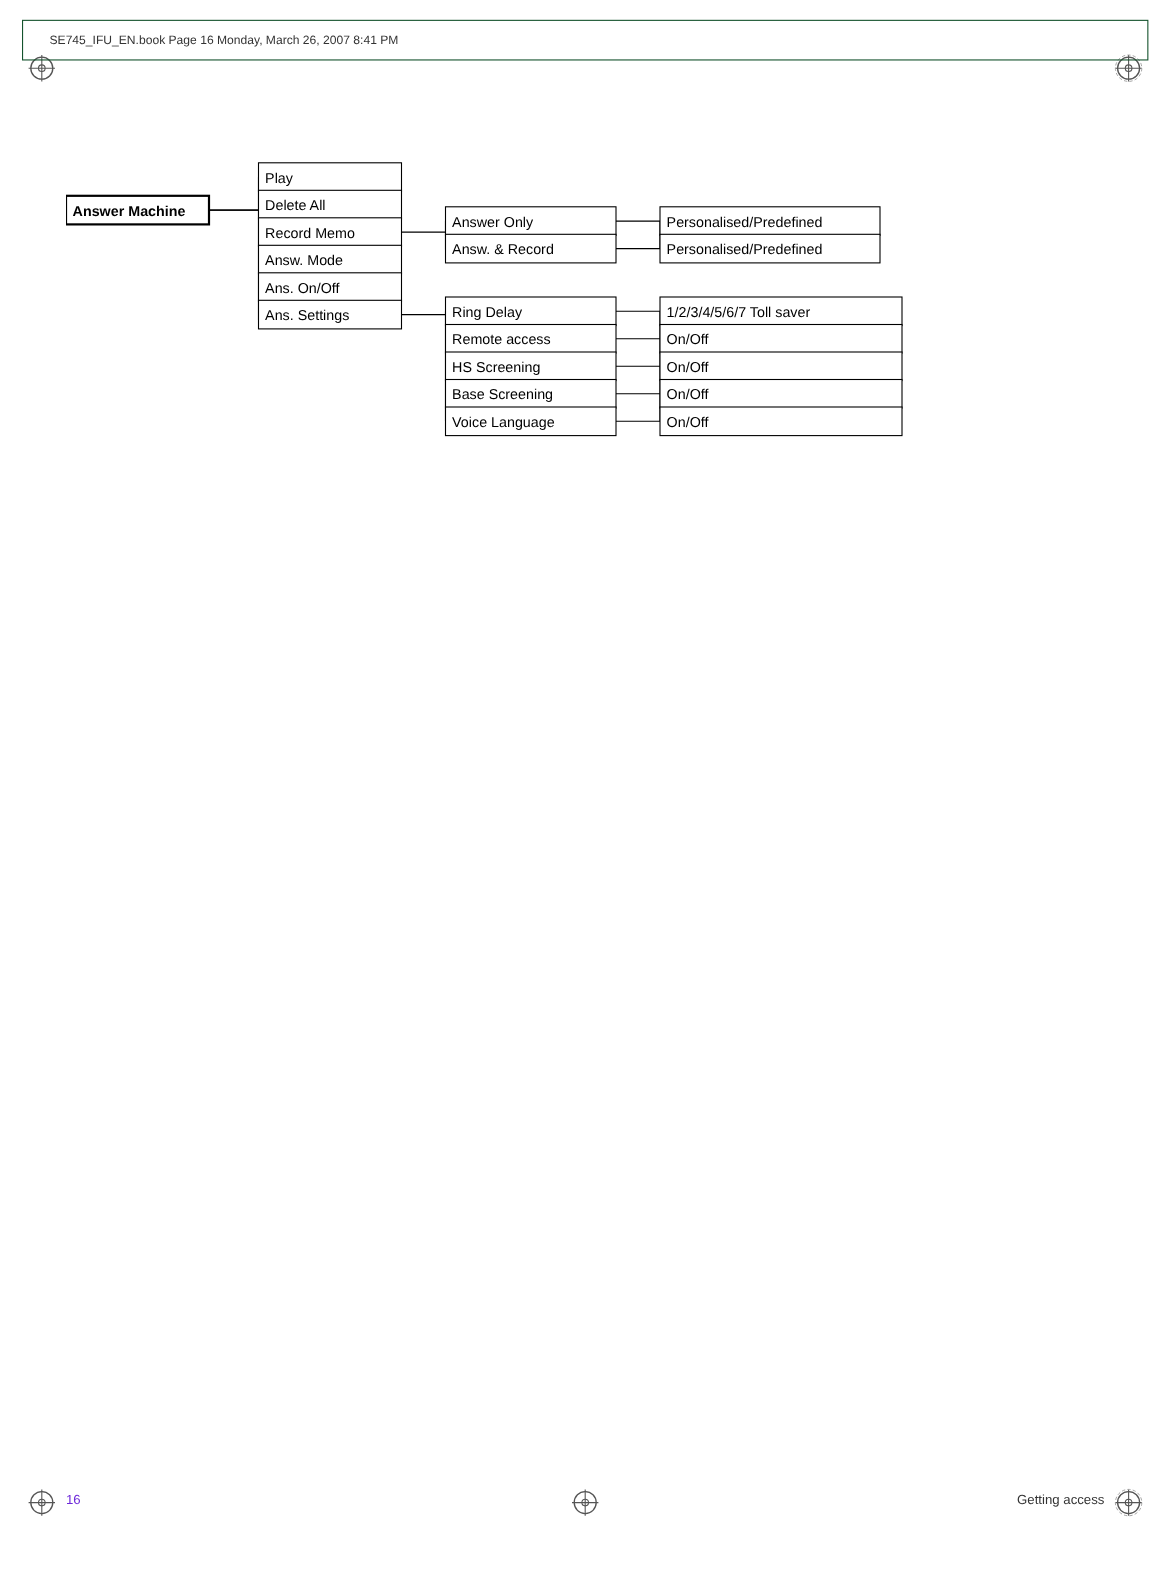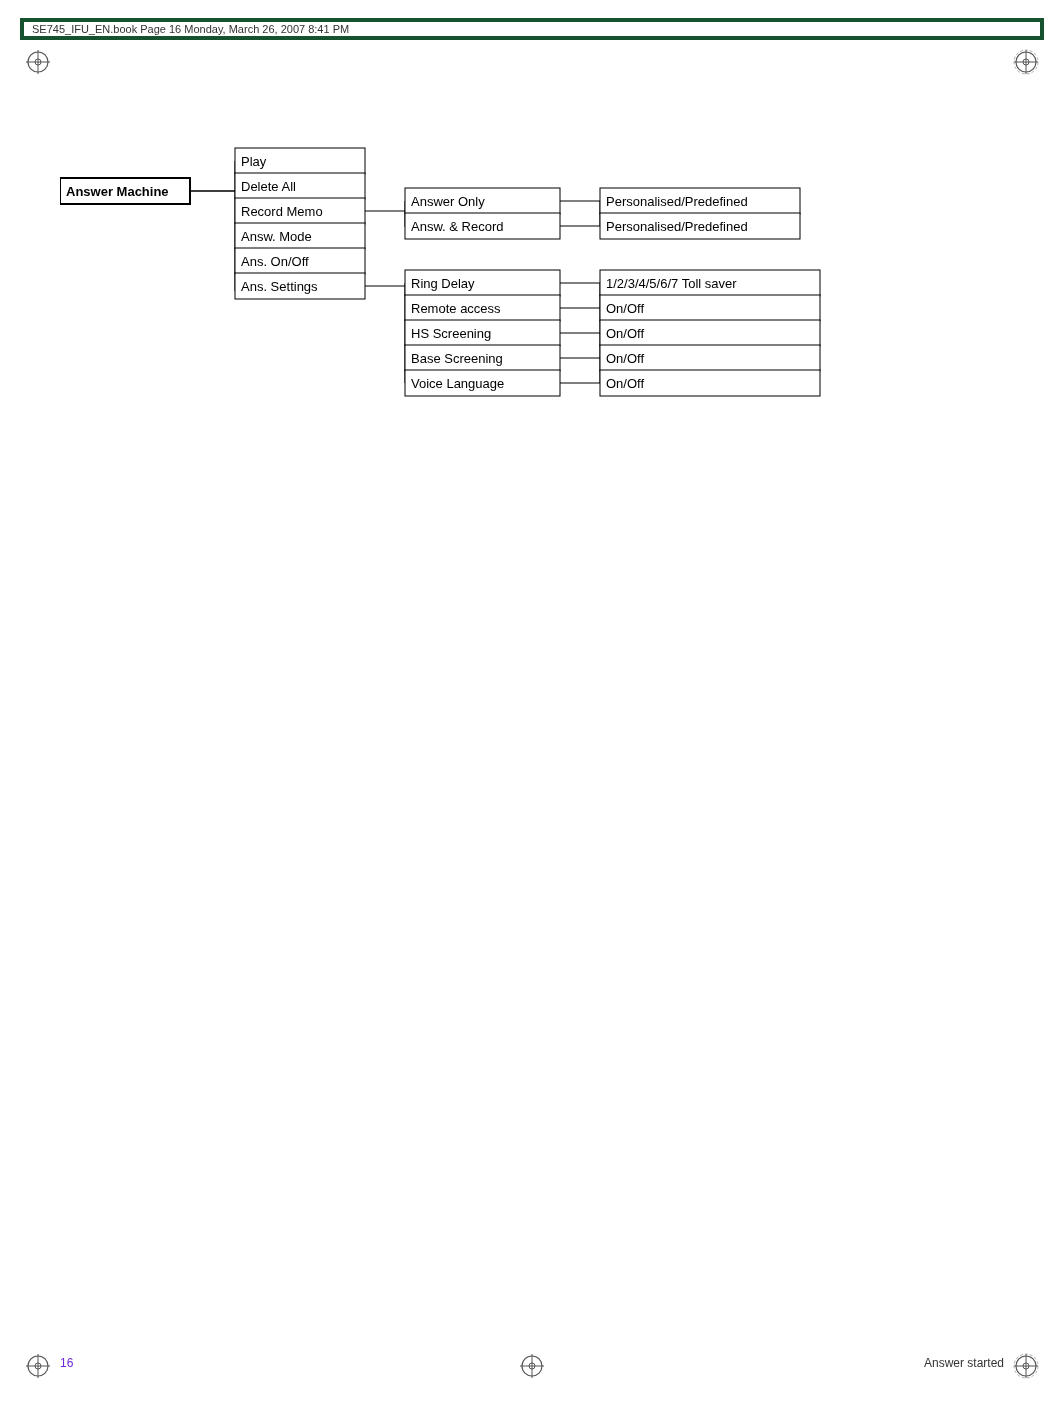--- a/index.html
+++ b/index.html
@@ -14,25 +14,25 @@
       position: relative;
       overflow: hidden;
     }
 
     
     .header-bar {
       position: absolute;
       top: 18px;
       left: 20px;
       right: 20px;
-      height: 22px;
-      border: 4px solid #14532d;
+      height: 37px;
+      border: 1px solid #14532d;
       display: flex;
       align-items: center;
-      padding: 0 8px;
+      padding: 0 24px;
       font-size: 11px;
       color: #333;
     }
 
     
     .corner-mark {
       position: absolute;
       width: 28px;
       height: 28px;
     }
@@ -123,21 +123,21 @@
     <circle cx="14" cy="14" r="3" fill="none" stroke="#555" stroke-width="1"></circle>
   </svg>
 </div>
 
 <div class="header-bar">
   <span>SE745_IFU_EN.book   Page 16  Monday, March 26, 2007  8:41 PM</span>
 </div>
 
 <div class="page-number">16</div>
 
-<div class="footer-text">Answer started</div>
+<div class="footer-text">Getting access</div>
 
 <div class="diagram-area">
 
   
   <svg width="900" height="340" viewBox="0 0 900 340">
 
     <rect x="0" y="48" width="130" height="26" fill="white" stroke="black" stroke-width="2"></rect>
     <text x="6" y="66" font-family="Arial, sans-serif" font-size="13" font-weight="bold">Answer Machine</text>
 
     <line x1="130" y1="61" x2="175" y2="61" stroke="black" stroke-width="1"></line>

